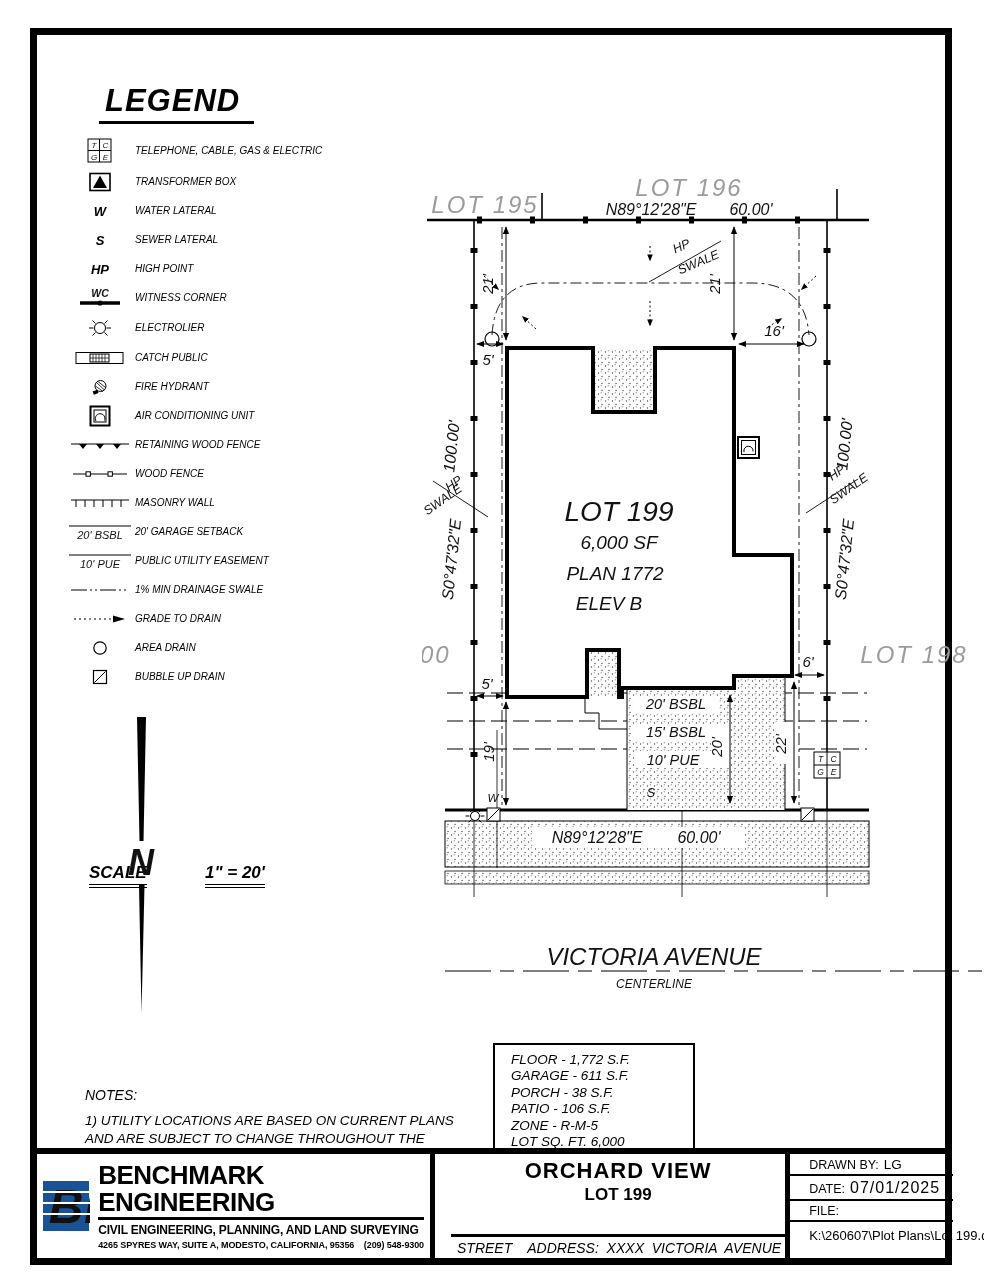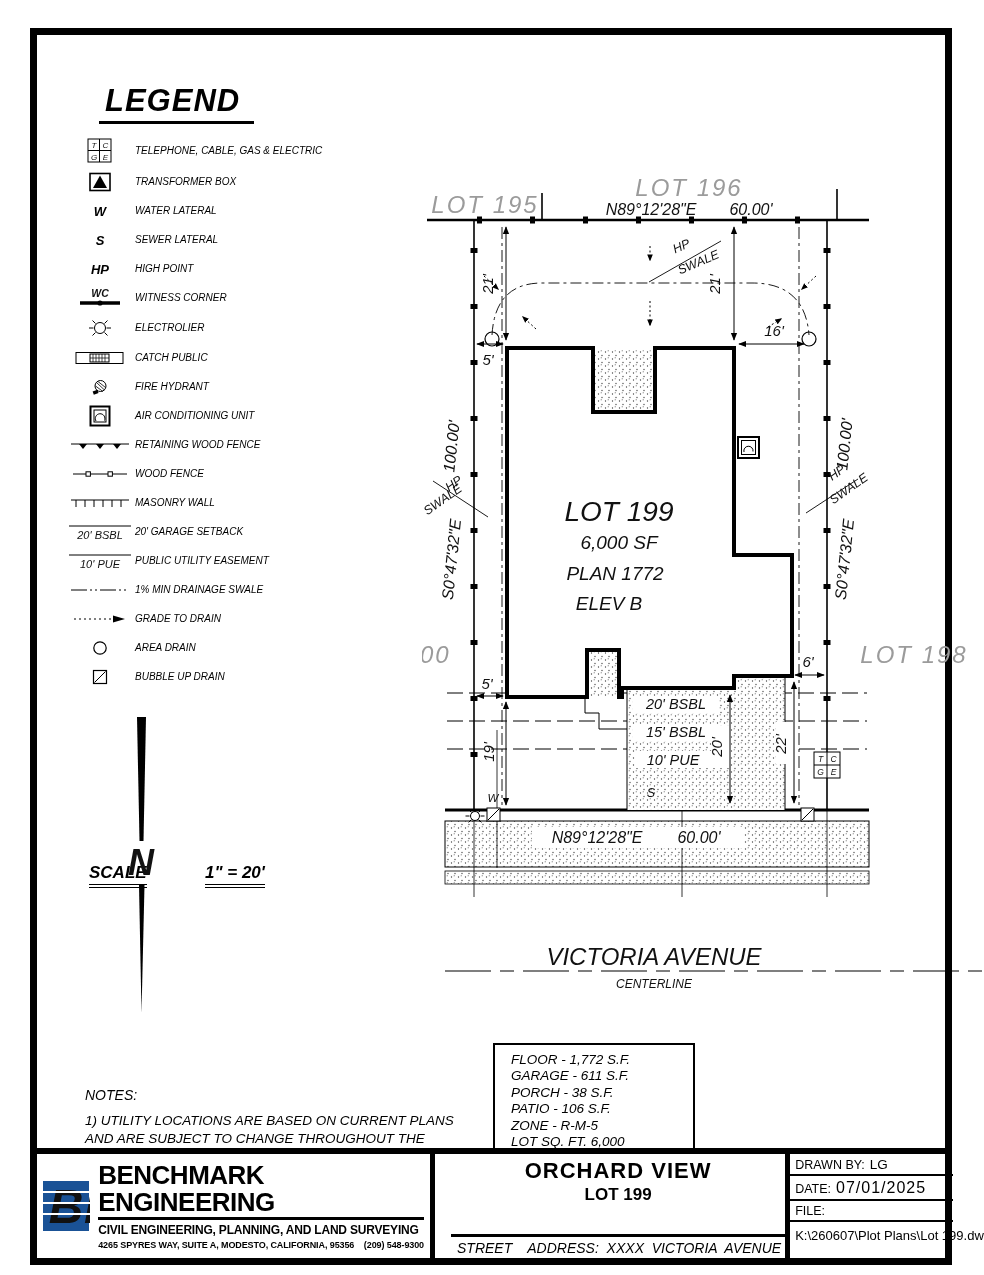--- a/index.html
+++ b/index.html
@@ -40,21 +40,21 @@
   .co-name{font-size:26px;font-weight:bold;letter-spacing:-0.5px;border-bottom:3px solid #000;
            padding-bottom:1px;line-height:1.05;}
   .co-tag{font-size:12px;font-weight:bold;margin-top:3px;letter-spacing:-0.2px;}
   .co-addr{font-size:9px;font-weight:bold;margin-top:3px;white-space:pre;letter-spacing:-0.1px;}
   .tb-c-main{flex:1;text-align:center;padding-top:4px;}
   .tb-project{font-size:22px;font-weight:bold;letter-spacing:1px;}
   .tb-lot{font-size:17px;font-weight:bold;margin-top:1px;}
   .tb-city{font-size:15px;font-weight:bold;margin-top:6px;white-space:pre;}
   .tb-street{border-top:3px solid #000;font-style:italic;font-size:14px;padding:3px 4px 2px 6px;
              white-space:pre;}
-  .tbr-row{border-bottom:2px solid #000;padding:3px 4px 2px 5px;display:flex;align-items:baseline;gap:5px;}
+  .tbr-row{border-bottom:2px solid #000;padding:3px 4px 2px 19px;display:flex;align-items:baseline;gap:5px;}
   .tbr-row:last-child{border-bottom:none;}
   .r-lab{font-size:12.5px;}
   .r-val{font-size:13.5px;}
   .r-date{font-size:16px;letter-spacing:1px;}
   .r-file{font-size:13px;padding-top:6px;white-space:pre;}
   
   .plansvg{position:absolute;left:385px;top:140px;}
   svg text{font-family:"Liberation Sans",sans-serif;font-style:italic;fill:#111;}
   .lotlbl{fill:#9b9b9b;font-size:24px;letter-spacing:2px;}
   .dimtxt{font-size:15px;}

